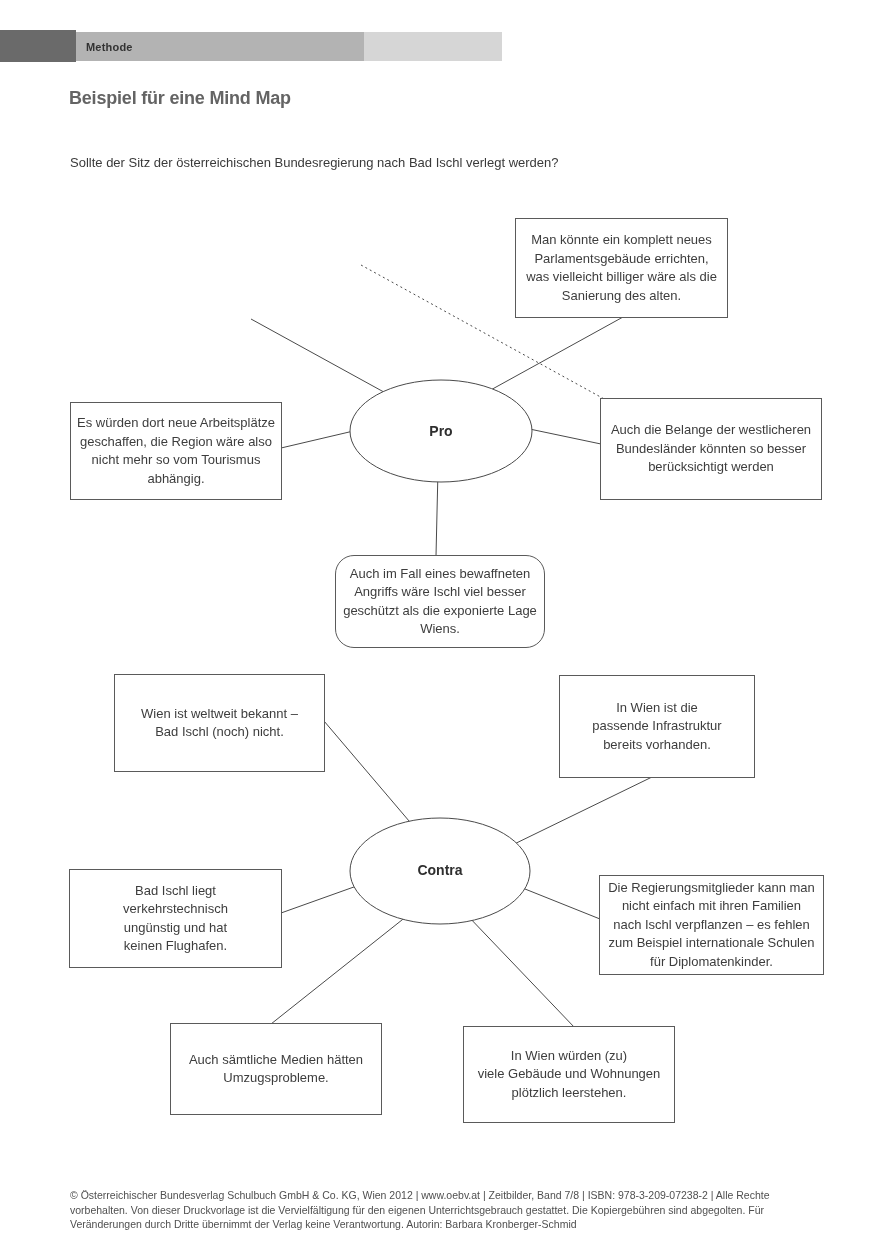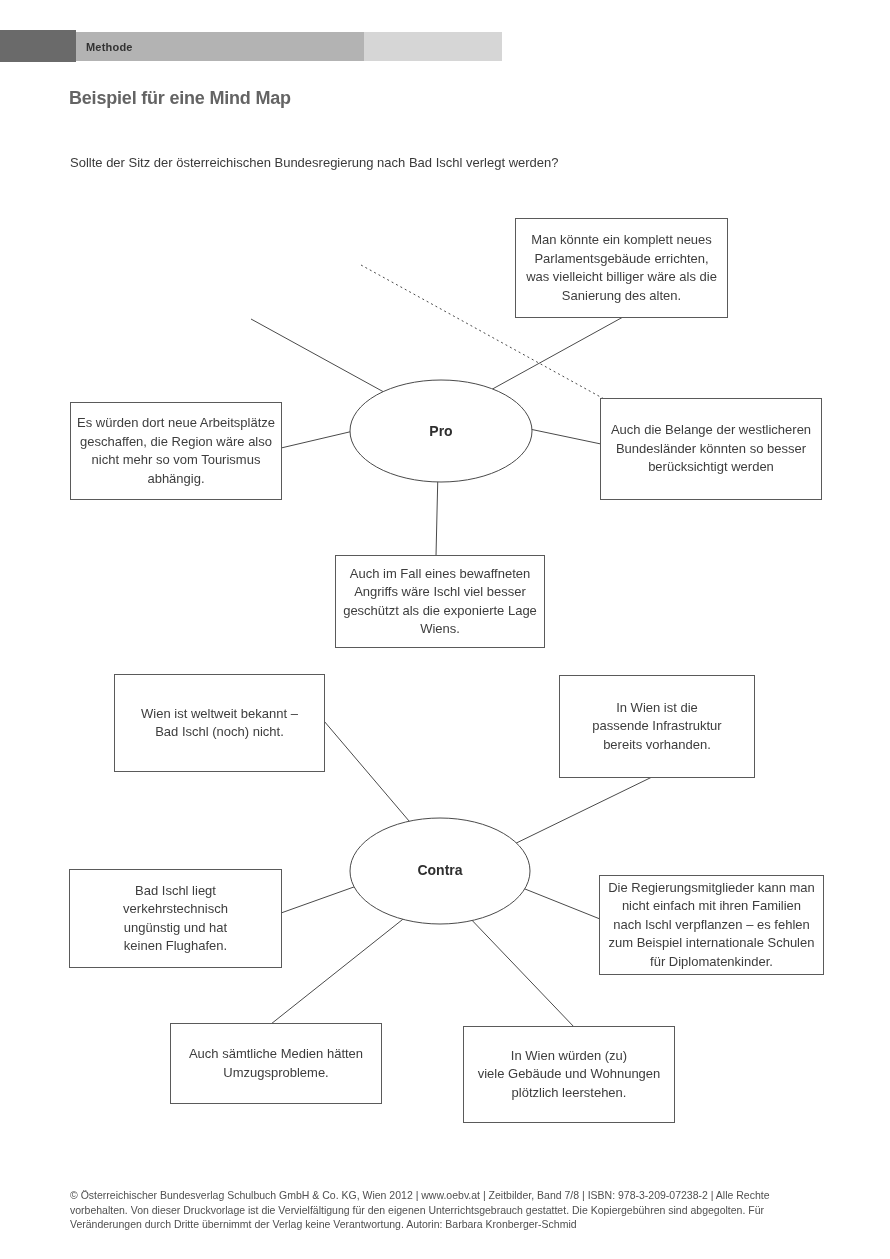--- a/index.html
+++ b/index.html
@@ -42,26 +42,26 @@
     font-size: 13px; line-height: 18.5px;
     color: #3d3d3d;
     white-space: pre-line;
     padding: 16px 4px;
     z-index: 3;
   }
   .pro-tl    { left: 149px; top: 223px;  width: 211px; height: 97px;  }
   .pro-tr    { left: 515px; top: 218px;  width: 213px; height: 100px; }
   .pro-l     { left: 70px;  top: 402px;  width: 212px; height: 98px;  }
   .pro-r     { left: 600px; top: 398px;  width: 222px; height: 102px; }
-  .pro-b     { left: 335px; top: 555px;  width: 210px; height: 93px;  }
+  .pro-b     { left: 335px; top: 555px;  width: 210px; height: 93px; border-radius: 19px;  }
   .contra-tl { left: 114px; top: 674px;  width: 211px; height: 98px;  }
   .contra-tr { left: 559px; top: 675px;  width: 196px; height: 103px; }
   .contra-l  { left: 69px;  top: 869px;  width: 213px; height: 99px;  }
   .contra-r  { left: 599px; top: 875px;  width: 225px; height: 100px; }
-  .contra-bl { left: 170px; top: 1023px; width: 212px; height: 81px;  }
+  .contra-bl { left: 170px; top: 1023px; width: 212px; height: 92px;  }
   .contra-br { left: 463px; top: 1026px; width: 212px; height: 97px;  }
 
   .ellipse-label {
     position: absolute; z-index: 4;
     font-size: 14px; font-weight: bold; color: #2e2e2e;
     transform: translate(-50%, -50%);
   }
   .lbl-pro    { left: 441px; top: 431px; }
   .lbl-contra { left: 440px; top: 870px; }
 

